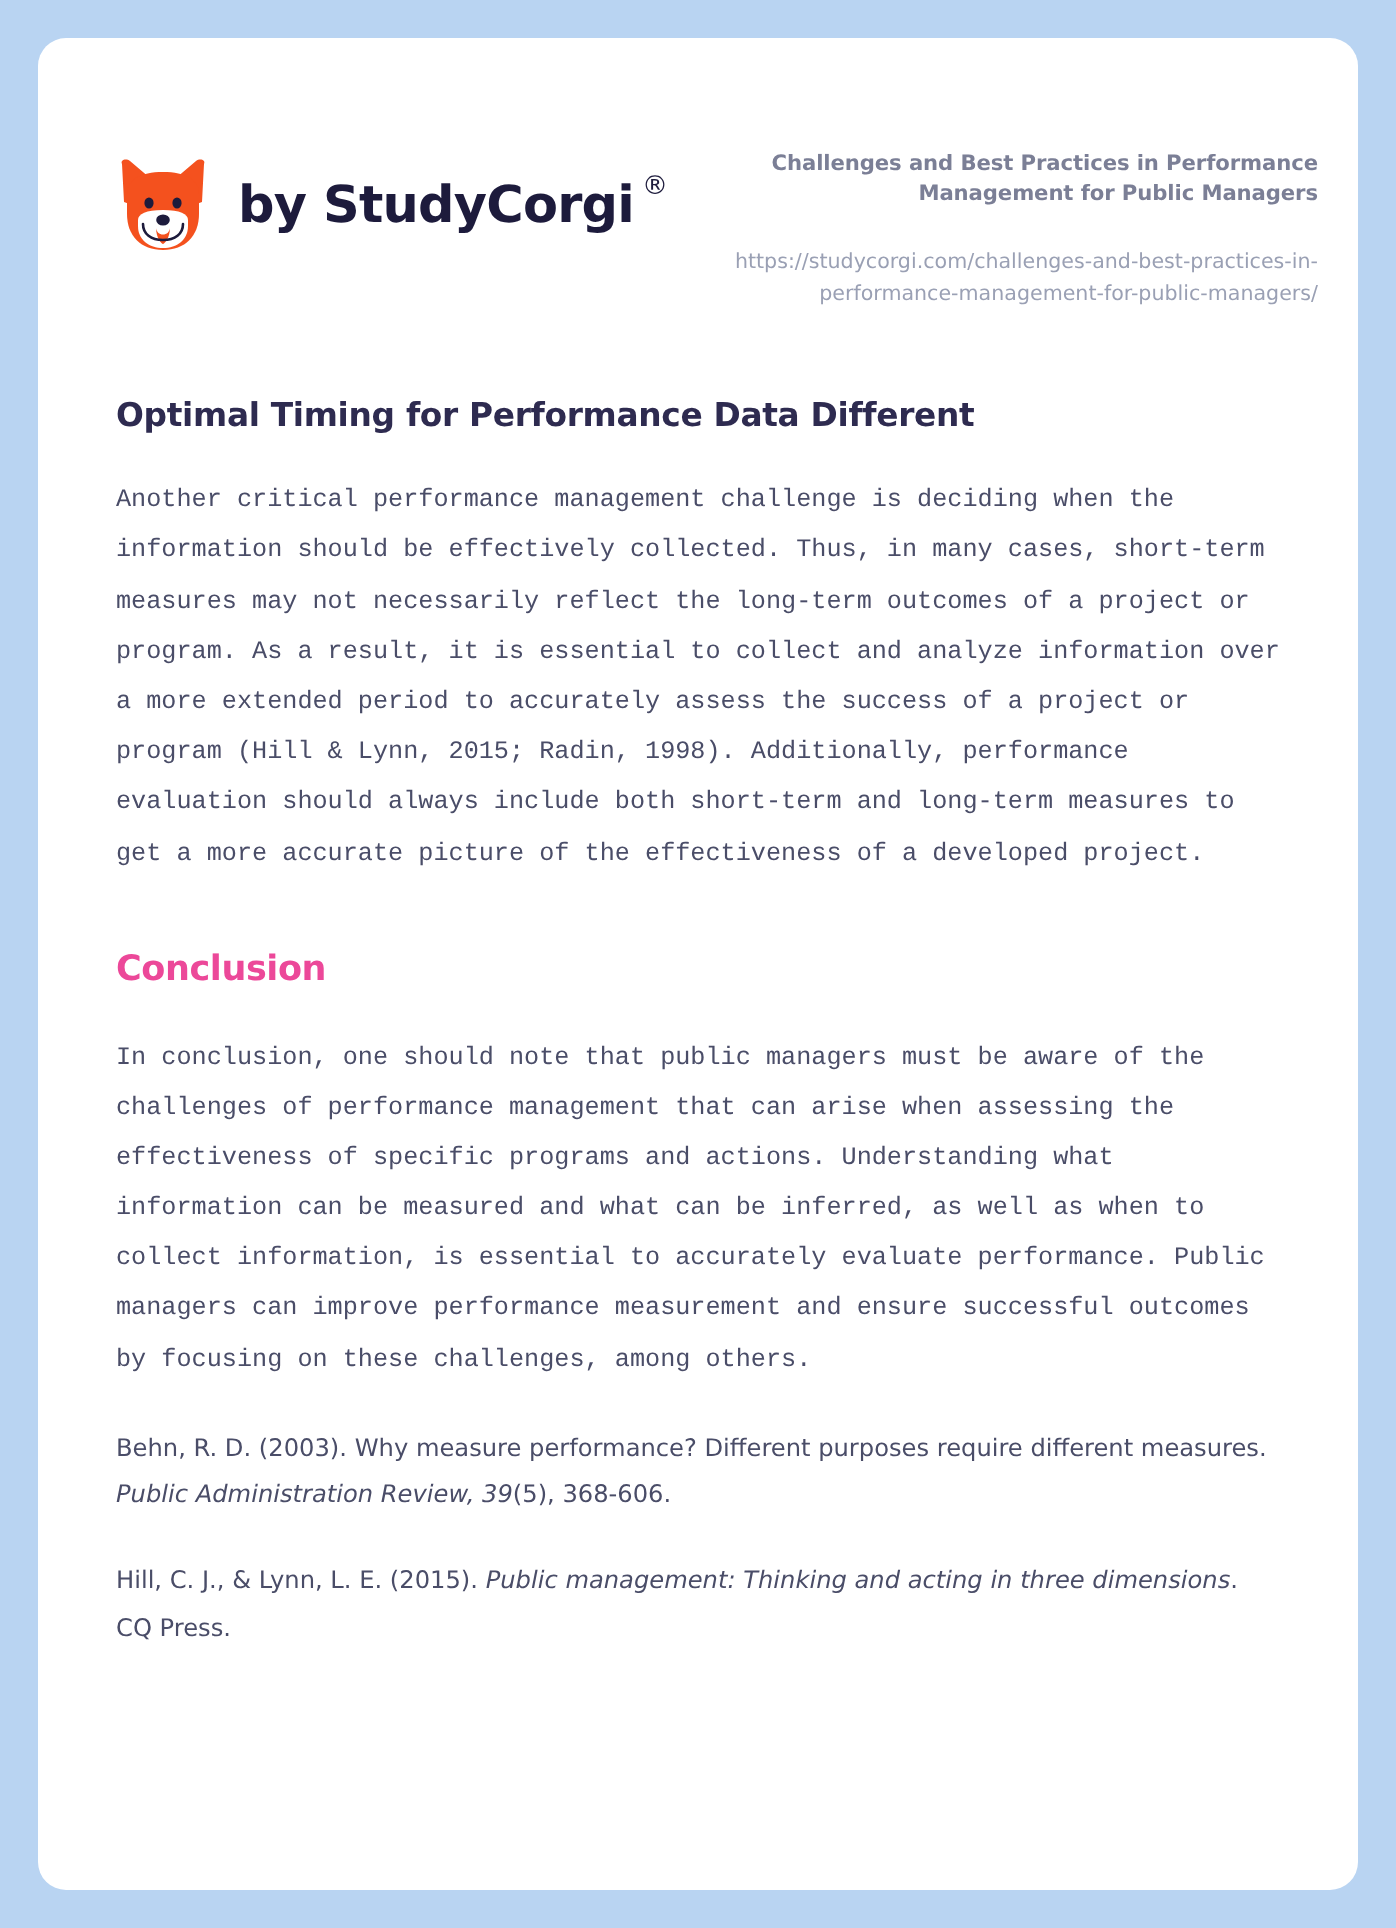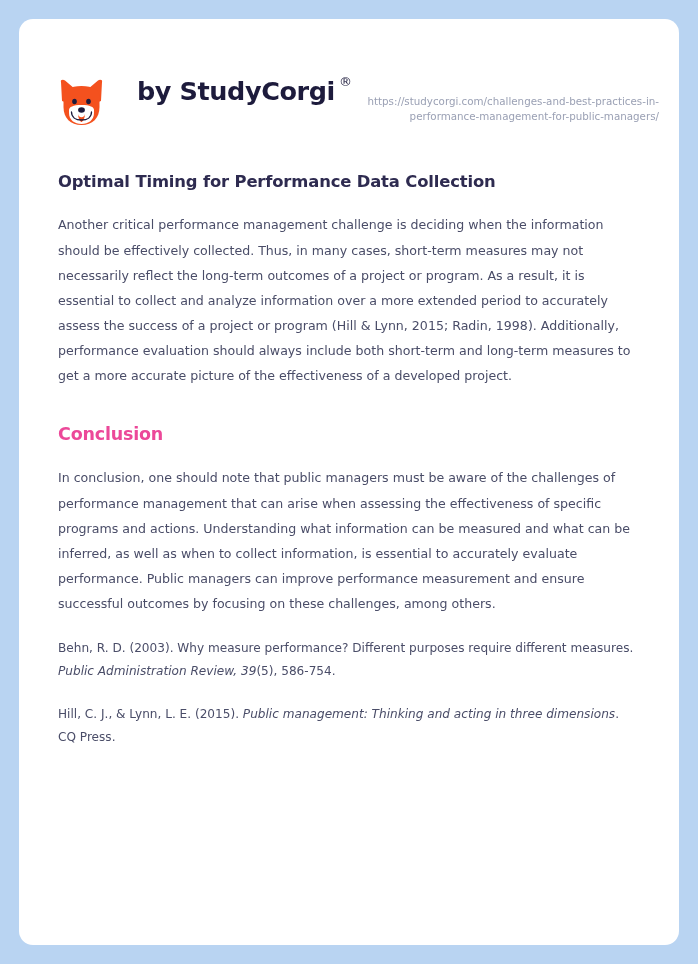--- a/index.html
+++ b/index.html
@@ -29,21 +29,22 @@
   
   .doc-header {
     display: flex;
     align-items: flex-start;
     justify-content: space-between;
     padding: 52px 20px 0 39px;
   }
 
   .brand {
     display: flex;
-    gap: 32px;
+    align-items: center;
+    gap: 14px;
     padding-top: 8px;
   }
 
   .brand-logo {
     width: 47px;
     height: 50px;
     flex: 0 0 auto;
     display: block;
   }
 
@@ -111,20 +112,21 @@
     margin: 34px 0 20px 0;
     line-height: 1.3;
   }
 
   p.para {
     color: #4a4d68;
     font-size: 12.6px;
     line-height: 2.0;
     margin: 0 0 20px 0;
     text-align: left;
+    font-family: Liberation Mono, monospace;
   }
 
   .ref-list {
     margin-top: 18px;
   }
 
   p.reference {
     color: #4a4d68;
     font-size: 12.1px;
     line-height: 1.95;
@@ -154,37 +156,38 @@
         <path d="M40 69 C40 79 54 79 54 69 C54 81 48 86 47 86 C46 86 40 81 40 69 Z" fill="#f4511e"></path>
         <path d="M27 66 C27 76 35 82 47 82 C59 82 67 76 67 66" fill="none" stroke="#1d1b3c" stroke-width="2.6" stroke-linecap="round"></path>
       </svg>
       <div class="brand-wordmark">
         <span>by StudyCorgi</span>
         <span class="brand-reg">®</span>
       </div>
     </div>
 
     <div class="header-meta">
+      <div class="header-title">Challenges and Best Practices in Performance Management for Public Managers</div>
       <div class="header-url">https://studycorgi.com/challenges-and-best-practices-in-performance-management-for-public-managers/</div>
     </div>
 
   </div>
 
   <div class="doc-body">
 
-    <h1 class="section-title">Optimal Timing for Performance Data Collection</h1>
+    <h1 class="section-title">Optimal Timing for Performance Data Different</h1>
     <p class="para">Another critical performance management challenge is deciding when the information should be effectively collected. Thus, in many cases, short-term measures may not necessarily reflect the long-term outcomes of a project or program. As a result, it is essential to collect and analyze information over a more extended period to accurately assess the success of a project or program (Hill &amp; Lynn, 2015; Radin, 1998). Additionally, performance evaluation should always include both short-term and long-term measures to get a more accurate picture of the effectiveness of a developed project.</p>
 
     <h2 class="section-title">Conclusion</h2>
     <p class="para">In conclusion, one should note that public managers must be aware of the challenges of performance management that can arise when assessing the effectiveness of specific programs and actions. Understanding what information can be measured and what can be inferred, as well as when to collect information, is essential to accurately evaluate performance. Public managers can improve performance measurement and ensure successful outcomes by focusing on these challenges, among others.</p>
 
 
     <div class="ref-list">
       <p class="reference">
-        <span>Behn, R. D. (2003). Why measure performance? Different purposes require different measures. </span><i>Public Administration Review, 39</i><span>(5), 586-754.</span>
+        <span>Behn, R. D. (2003). Why measure performance? Different purposes require different measures. </span><i>Public Administration Review, 39</i><span>(5), 368-606.</span>
       </p>
       <p class="reference">
         <span>Hill, C. J., &amp; Lynn, L. E. (2015). </span><i>Public management: Thinking and acting in three dimensions</i><span>. CQ Press.</span>
       </p>
     </div>
 
   </div>
 
 </div>
 

